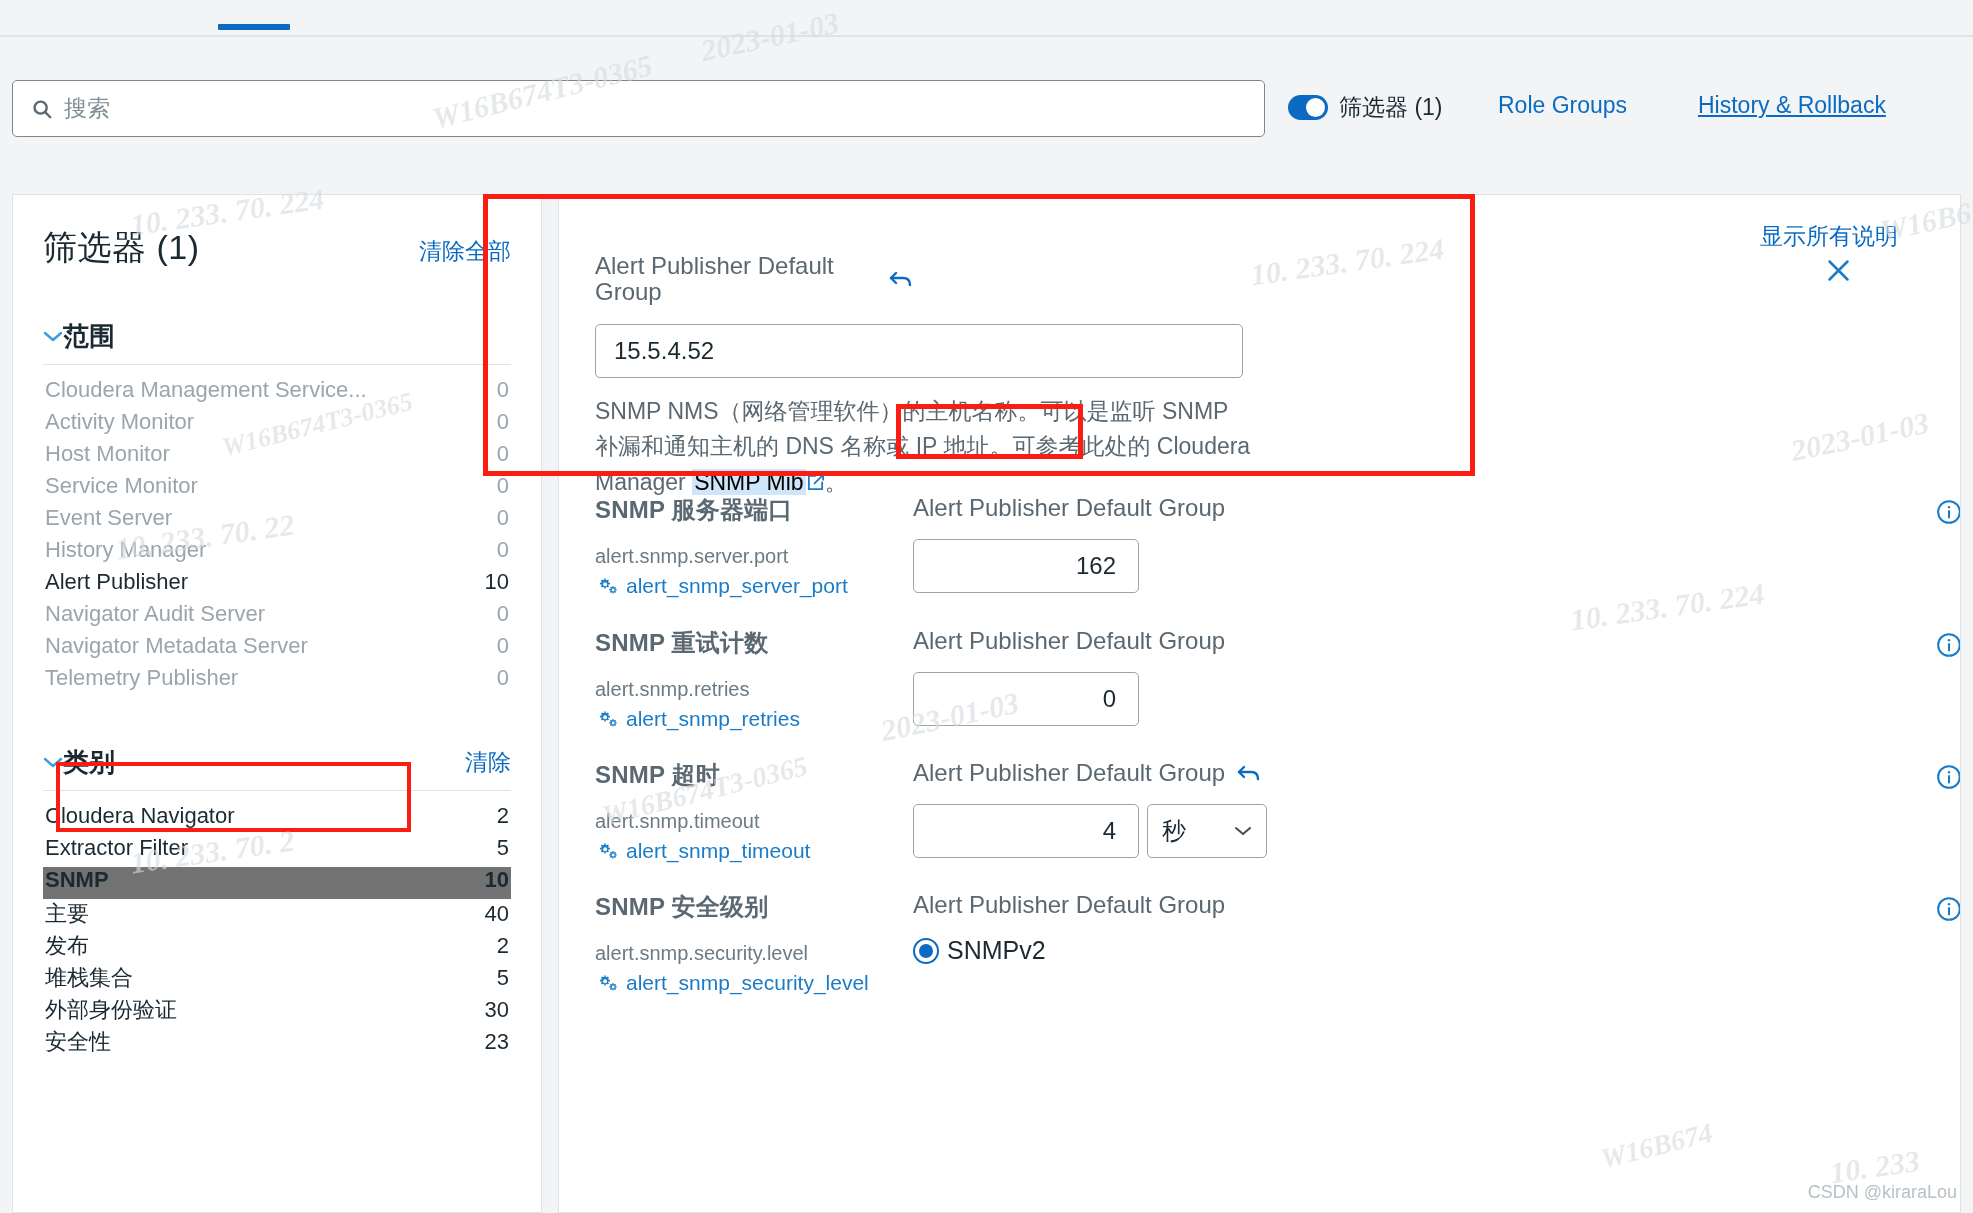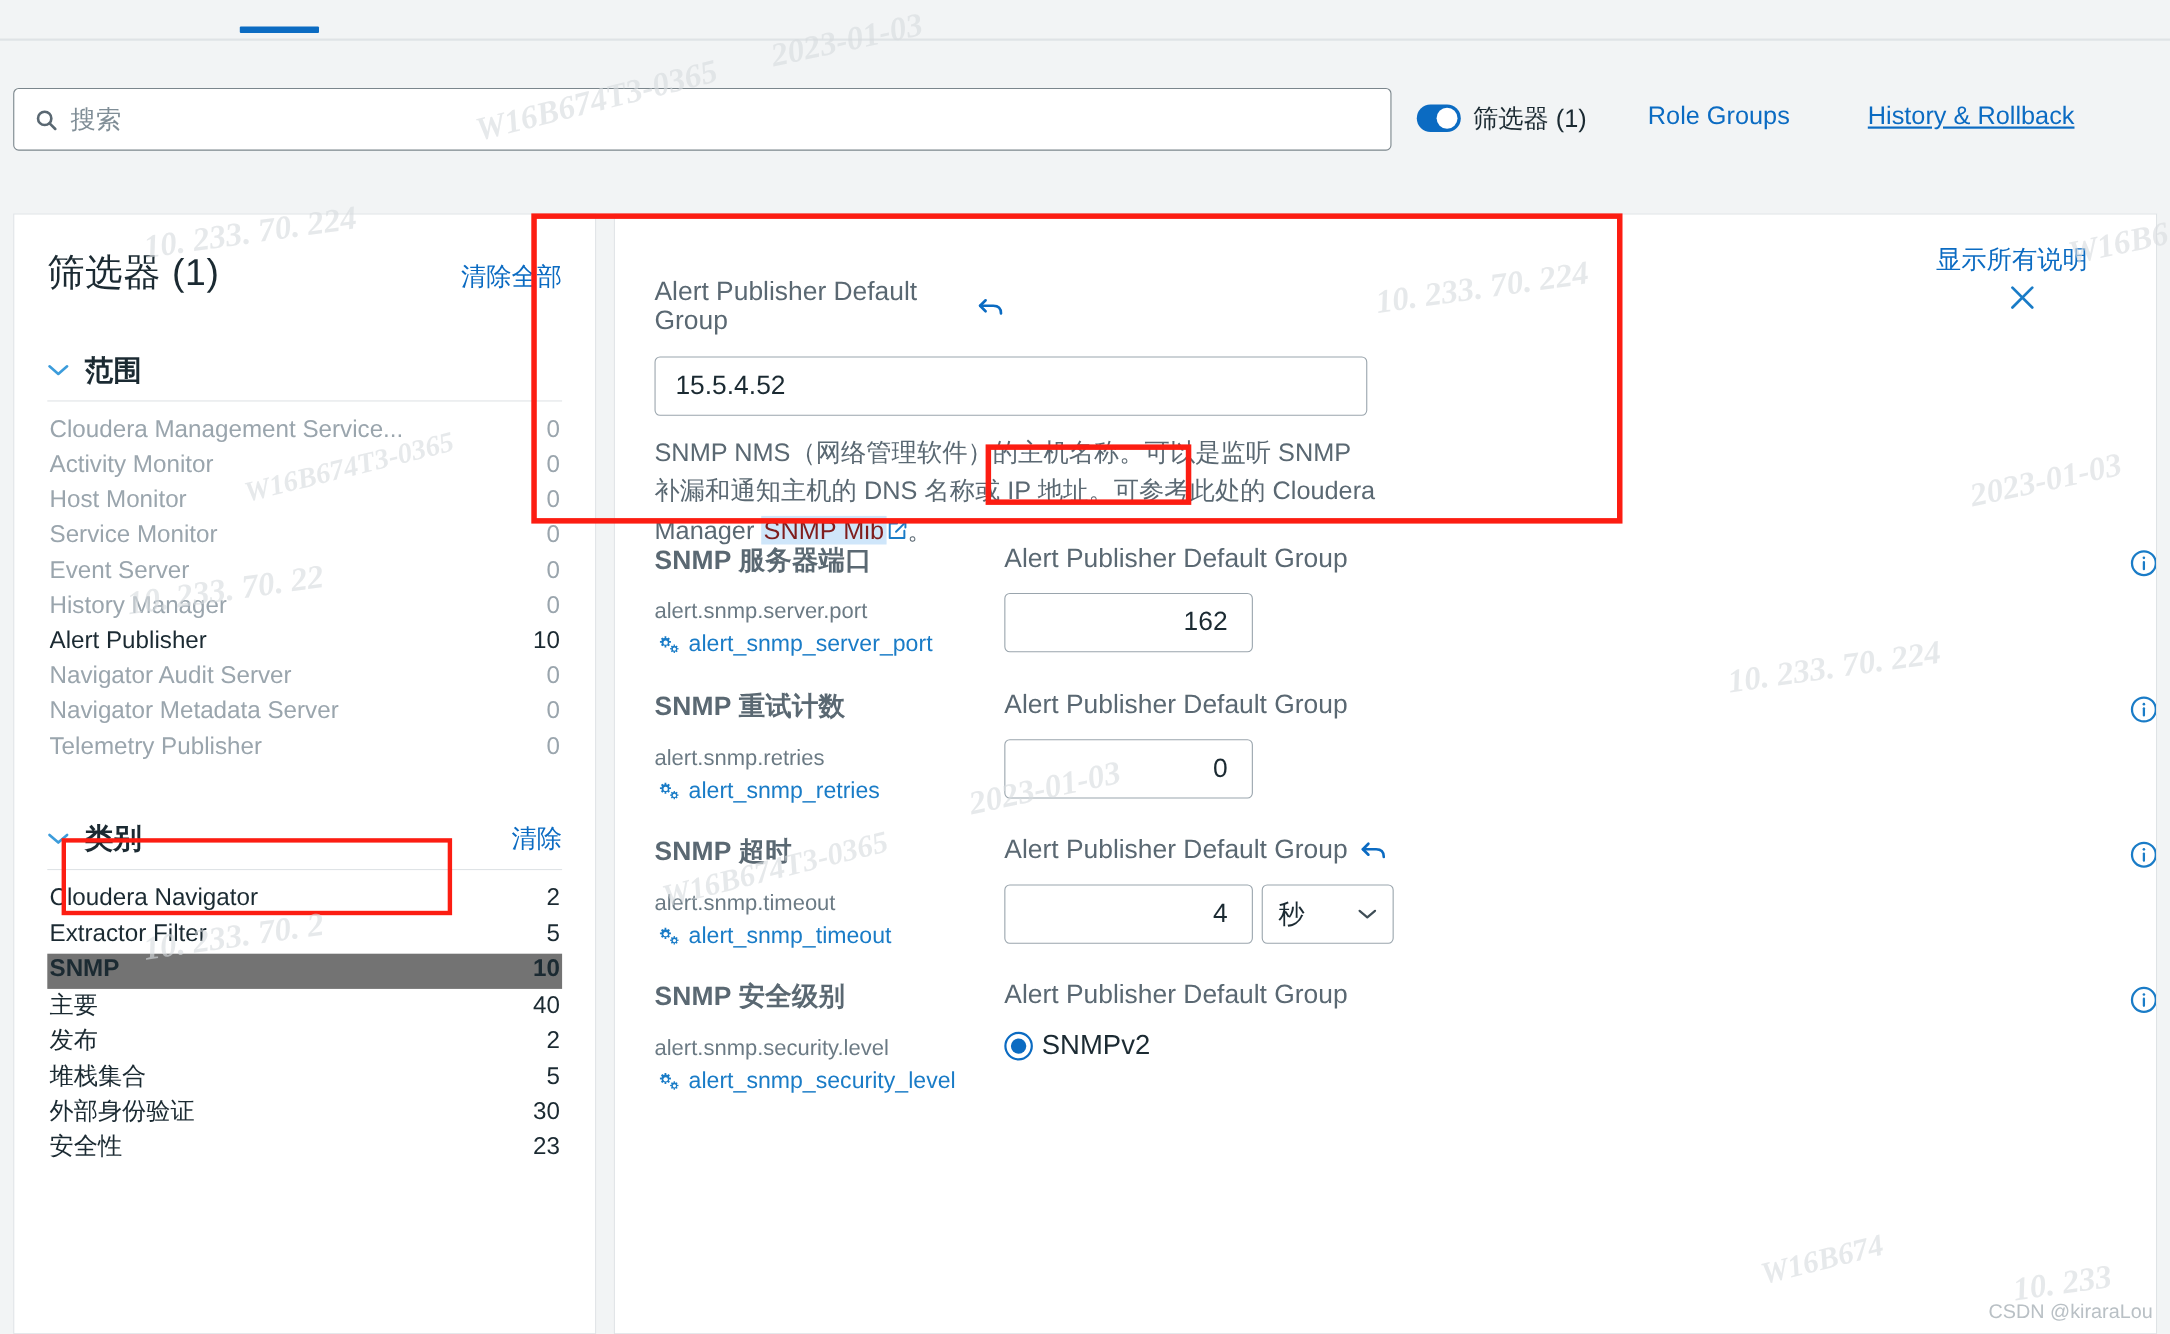--- a/index.html
+++ b/index.html
@@ -90,21 +90,21 @@
     padding-top: 30px;
   }
   .lp-title { font-size: 34px; color: #1b2a32; letter-spacing: .5px; }
   .lp-clearall { font-size: 23px; color: #0b6bc2; cursor: pointer; }
 
   .sect { margin-top: 48px; }
   .sect-head {
     display: flex; align-items: center; justify-content: space-between;
     padding-bottom: 10px; border-bottom: 1px solid #dfe3e6;
   }
-  .sect-head-left { display: flex; align-items: center; gap: 14px; }
+  .sect-head-left { display: flex; align-items: center; }
   .chev { width: 20px; height: 13px; color: #3c9cdb; flex: 0 0 auto; }
   .sect-title { font-size: 26px; font-weight: 700; color: #1b2a32; }
   .sect-clear { font-size: 23px; color: #0b6bc2; cursor: pointer; }
 
   .frow {
     display: flex; align-items: baseline; justify-content: space-between;
     height: 32px; font-size: 22px; padding: 0 2px;
   }
   .frow .lbl { color: #9aa5ad; white-space: nowrap; overflow: hidden; }
   .frow .cnt { color: #9aa5ad; }
@@ -172,21 +172,21 @@
     display: flex; align-items: center; justify-content: space-between;
     padding: 0 14px; font-size: 24px; color: #1b2a32; cursor: pointer;
   }
   .dd-chev { width: 18px; height: 12px; color: #3f4e57; }
   .row-with-unit { display: flex; align-items: flex-start; }
 
   .desc {
     margin-top: 16px; width: 660px;
     font-size: 23px; color: #5a6872; line-height: 1.55;
   }
-  .desc a { color: #7f1d1d; background: #cfe6fa; text-decoration: none; padding: 0 2px; }
+  .desc a { color: #000000; background: #cfe6fa; text-decoration: none; padding: 0 2px; }
   .ext { width: 19px; height: 19px; vertical-align: -2px; color: #1a7cc7; }
 
   .radio-row { display: flex; align-items: center; gap: 8px; margin-top: 18px; }
   .radio {
     width: 26px; height: 26px; border-radius: 50%;
     border: 2px solid #0b6bc2; position: relative; flex: 0 0 auto;
   }
   .radio::after {
     content: ""; position: absolute; left: 4px; top: 4px;
     width: 14px; height: 14px; border-radius: 50%; background: #0b6bc2;

